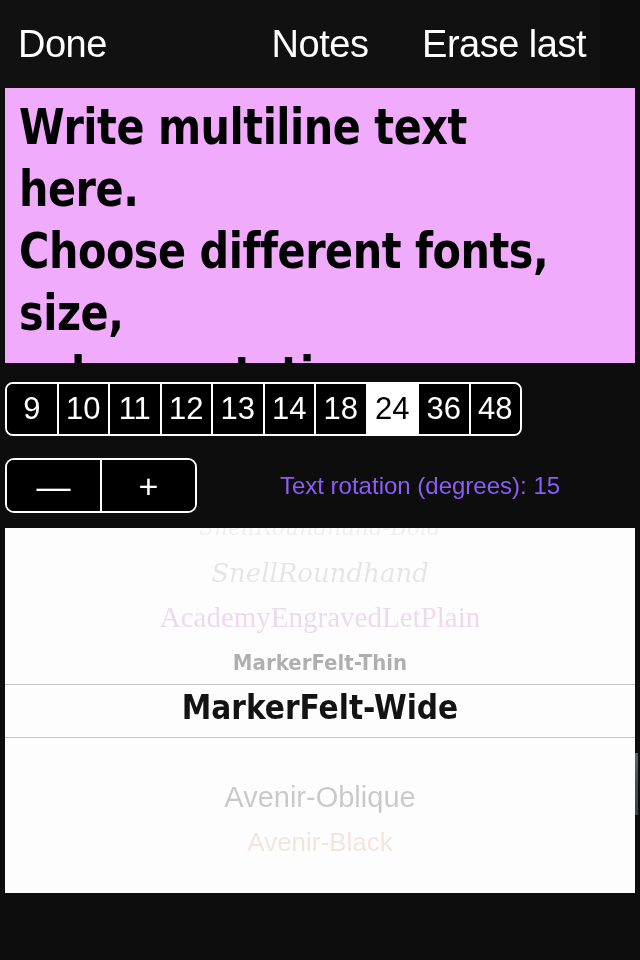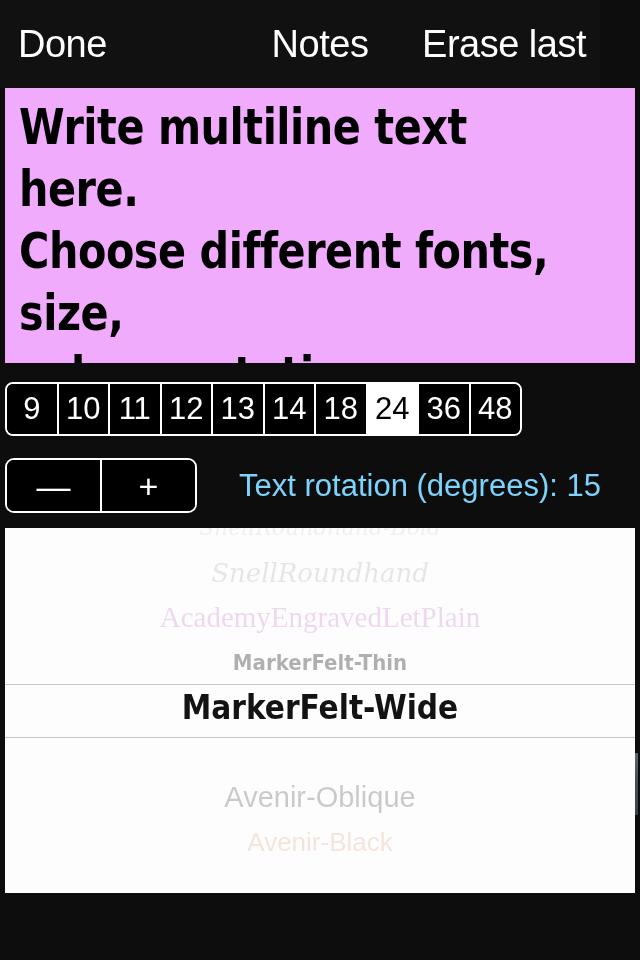--- a/index.html
+++ b/index.html
@@ -99,21 +99,21 @@
     background: #000000; overflow: hidden;
   }
   .step-btn {
     flex: 1 1 0; display: flex; align-items: center; justify-content: center;
     color: #ffffff; background: #000000; font-size: 34px; line-height: 34px;
   }
   .step-btn.plus { border-left: 2px solid #ffffff; }
   #rot-label {
     position: absolute; left: 210px; top: 8px; width: 420px; height: 55px;
     display: flex; align-items: center; justify-content: center;
-    color: #7dd3fc; font-size: 31px; white-space: nowrap;
+    color: #8b5cf6; font-size: 24px; white-space: nowrap;
   }
 
   
   #font-picker {
     position: absolute; left: 5px; top: 528px; width: 630px; height: 365px;
     background: #fdfdfd; overflow: hidden;
   }
   .pick-row {
     position: absolute; left: 0; width: 630px; height: 45px;
     display: flex; align-items: center; justify-content: center;

